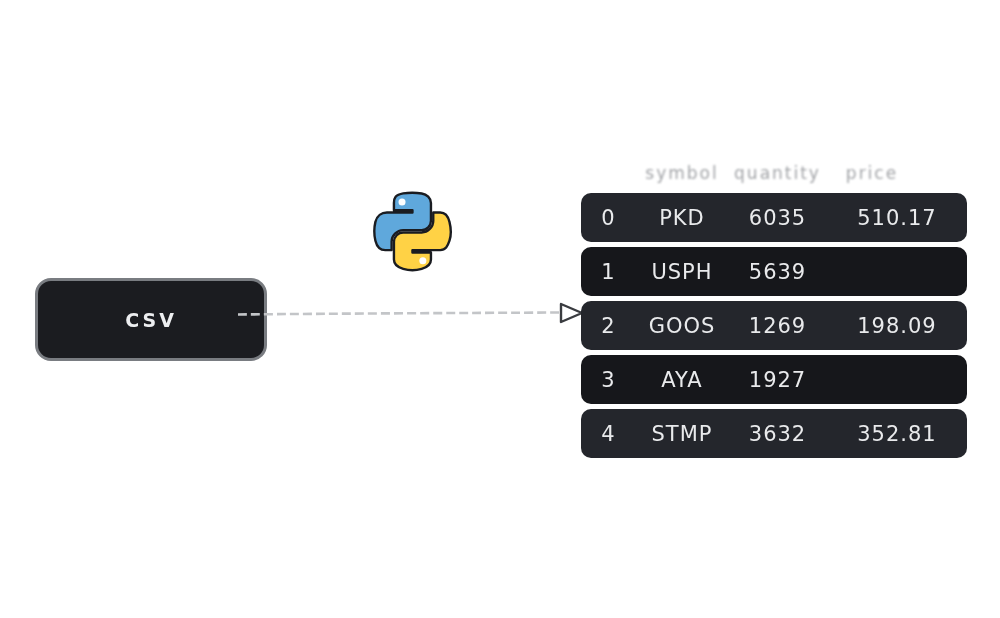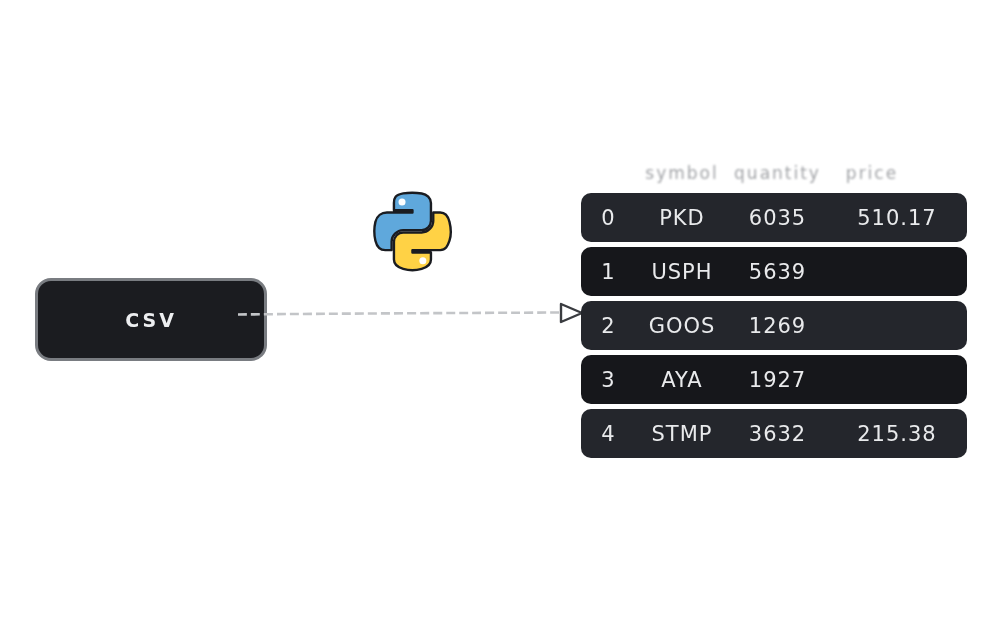--- a/index.html
+++ b/index.html
@@ -105,27 +105,28 @@
     </div>
     <div class="df-row dark">
       <span>1</span>
       <span>USPH</span>
       <span>5639</span>
     </div>
     <div class="df-row light">
       <span>2</span>
       <span>GOOS</span>
       <span>1269</span>
+      <span>198.09</span>
     </div>
     <div class="df-row dark">
       <span>3</span>
       <span>AYA</span>
       <span>1927</span>
     </div>
     <div class="df-row light">
       <span>4</span>
       <span>STMP</span>
       <span>3632</span>
-      <span>215.38</span>
+      <span>352.81</span>
     </div>
   </div>
 
 </div>
 
 </body></html>

